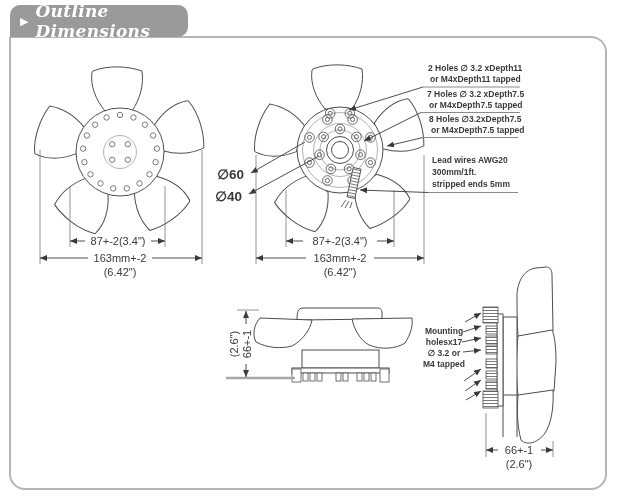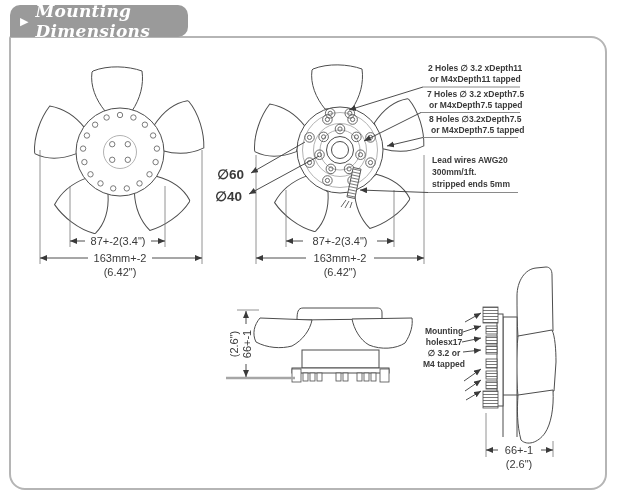--- a/index.html
+++ b/index.html
@@ -21,21 +21,21 @@
 </style>
 </head>
 <body>
 
 <div class="page">
 
   <div class="panel"></div>
 
   <div class="tab">
     <span class="bullet">▶</span>
-    <span class="title">Mounting Dimensions</span>
+    <span class="title">Outline Dimensions</span>
   </div>
 
   <svg class="drawing" width="619" height="502" viewBox="0 0 619 502">
     <defs>
       <marker id="arr" markerWidth="9" markerHeight="8" refX="7" refY="3" orient="auto" markerUnits="userSpaceOnUse">
         <path d="M0,0 L7,3 L0,6 Z" fill="#3a3a3a"></path>
       </marker>
       <pattern id="hatch" width="3" height="3" patternUnits="userSpaceOnUse">
         <rect width="3" height="3" fill="#ffffff"></rect>
         <line x1="0" y1="1.5" x2="3" y2="1.5" stroke="#555" stroke-width="0.8"></line>

